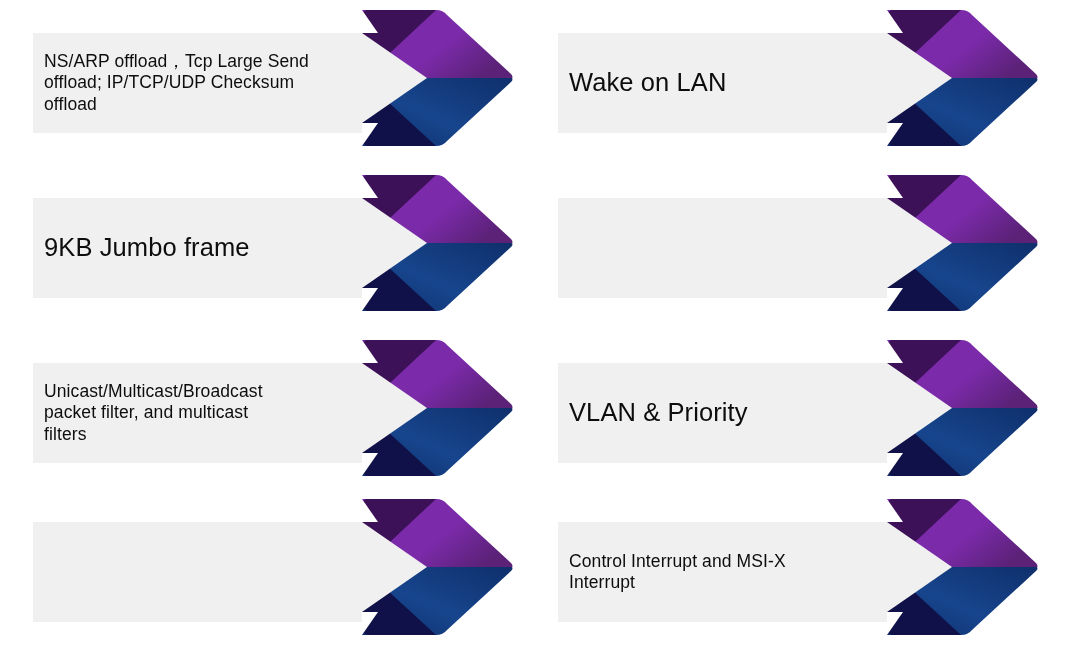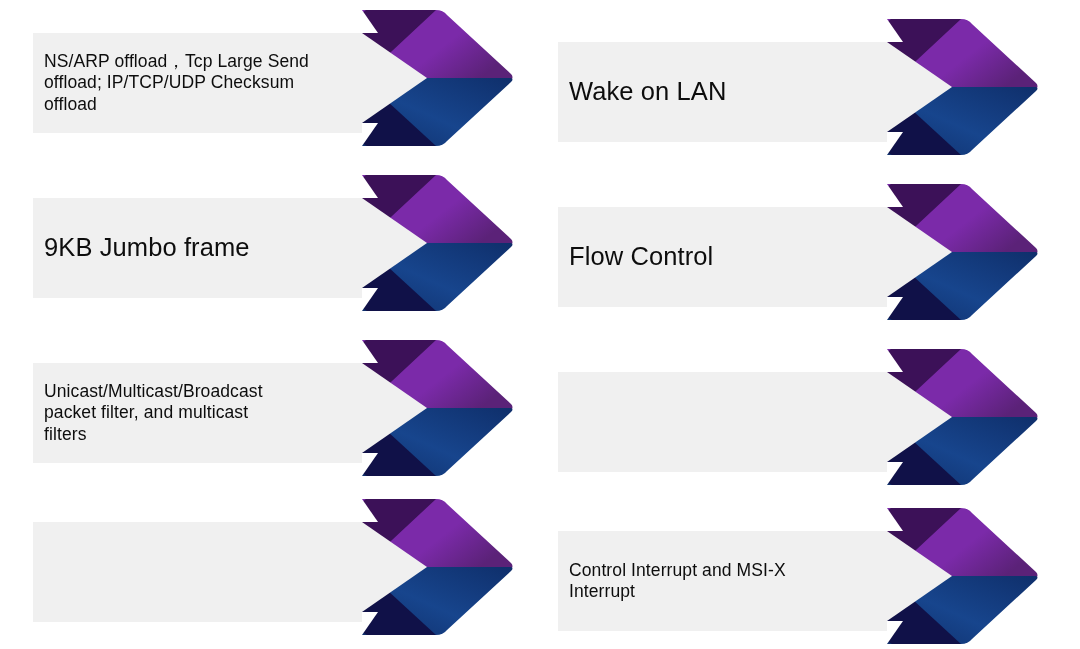--- a/index.html
+++ b/index.html
@@ -63,21 +63,21 @@
     letter-spacing: 0.1px;
     white-space: pre-line;
     pointer-events: none;
   }
 
   .item .label.big   { font-size: 25.5px; }
   .item .label.small { font-size: 17.5px; }
 
   
   .col-l { left: 0px; }
-  .col-r { left: 525px; margin-top: 9px; }
+  .col-r { left: 525px; }
   .row-1 { top: 0px; }
   .row-2 { top: 165px; }
   .row-3 { top: 330px; }
   .row-4 { top: 489px; }
 </style>
 </head>
 <body>
 
 <div id="board">
     <div class="item col-l row-1">
@@ -213,21 +213,20 @@
           <path d="M33,33 L395,33 L395,133 L33,133 Z" fill="#f0f0f0"></path>
           <path d="M362,10 L436,10 Q443,10 447,15 L511,74 Q514,77 511,81 L437,81 L362,81 L362,10 Z" fill="url(#gp-3)"></path>
           <path d="M362,10 L436,10 L362,79 L362,17 Q362,12 366,10 Z" fill="#3c1158"></path>
           <path d="M362,78 L437,78 L511,78 Q514,79 511,82 L447,141 Q443,146 436,146 L362,146 L362,78 Z" fill="url(#gb-3)"></path>
           <path d="M362,78 L362,139 Q362,144 367,146 L436,146 Z" fill="#101148"></path>
           <path d="M362,33 L427,78 L362,123 Z" fill="#f0f0f0"></path>
           <path d="M362,10 L362,33 L378,33 Z" fill="#ffffff"></path>
           <path d="M362,146 L362,123 L378,123 Z" fill="#ffffff"></path>
         </svg>
       </div>
-      <div class="label big">Flow Control</div>
     </div>
     <div class="item col-l row-3">
       <div class="stage">
         <svg class="arrow" viewBox="0 0 513 155" width="513" height="155">
           <defs>
             <linearGradient id="gp-4" x1="0%" y1="0%" x2="100%" y2="60%">
               <stop offset="0%" stop-color="#7b2aa9"></stop>
               <stop offset="62%" stop-color="#7b2aa9"></stop>
               <stop offset="100%" stop-color="#5b2278"></stop>
             </linearGradient>
@@ -285,20 +284,21 @@
           <path d="M33,33 L395,33 L395,133 L33,133 Z" fill="#f0f0f0"></path>
           <path d="M362,10 L436,10 Q443,10 447,15 L511,74 Q514,77 511,81 L437,81 L362,81 L362,10 Z" fill="url(#gp-5)"></path>
           <path d="M362,10 L436,10 L362,79 L362,17 Q362,12 366,10 Z" fill="#3c1158"></path>
           <path d="M362,78 L437,78 L511,78 Q514,79 511,82 L447,141 Q443,146 436,146 L362,146 L362,78 Z" fill="url(#gb-5)"></path>
           <path d="M362,78 L362,139 Q362,144 367,146 L436,146 Z" fill="#101148"></path>
           <path d="M362,33 L427,78 L362,123 Z" fill="#f0f0f0"></path>
           <path d="M362,10 L362,33 L378,33 Z" fill="#ffffff"></path>
           <path d="M362,146 L362,123 L378,123 Z" fill="#ffffff"></path>
         </svg>
       </div>
+      <div class="label big">VLAN &amp; Priority</div>
     </div>
     <div class="item col-l row-4">
       <div class="stage">
         <svg class="arrow" viewBox="0 0 513 155" width="513" height="155">
           <defs>
             <linearGradient id="gp-6" x1="0%" y1="0%" x2="100%" y2="60%">
               <stop offset="0%" stop-color="#7b2aa9"></stop>
               <stop offset="62%" stop-color="#7b2aa9"></stop>
               <stop offset="100%" stop-color="#5b2278"></stop>
             </linearGradient>

